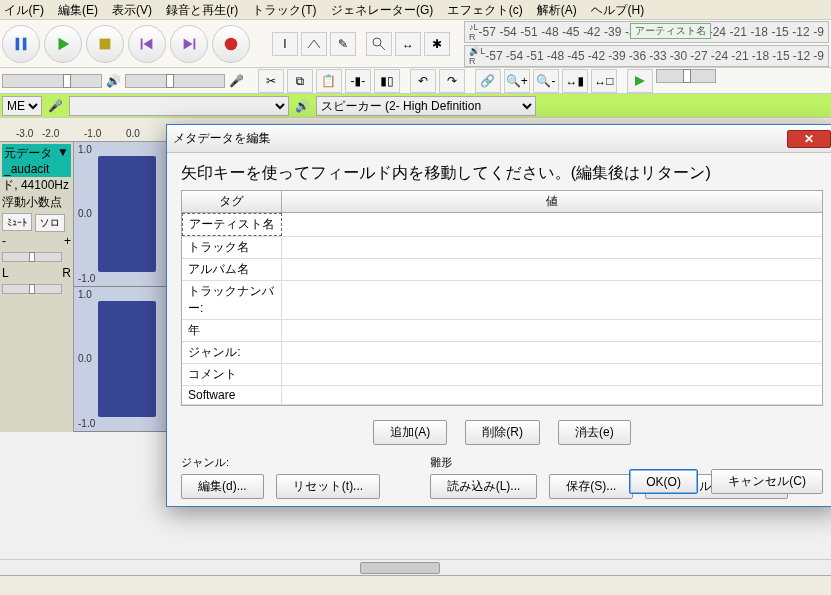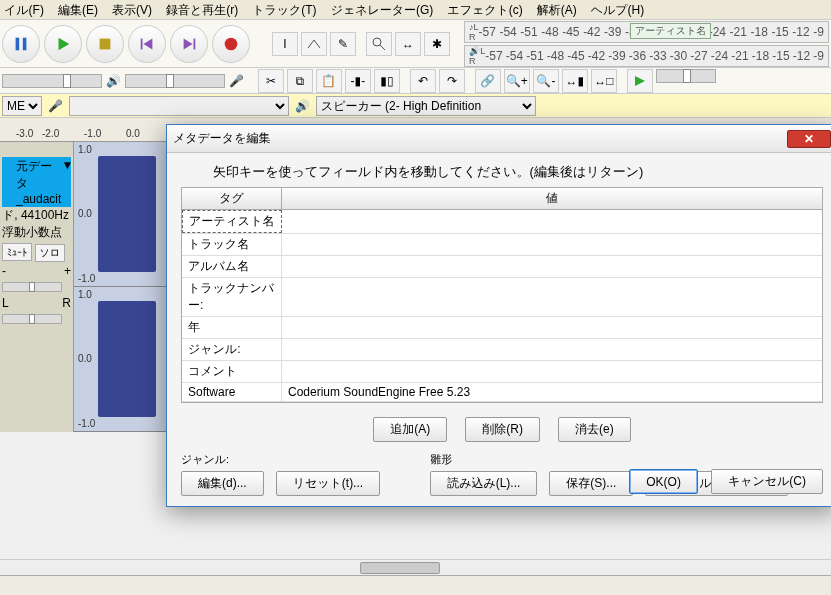--- a/index.html
+++ b/index.html
@@ -16,51 +16,51 @@
 .tb-btn svg { width: 18px; height: 18px; }
 
 .small-bar { display: flex; gap: 3px; margin-left: 6px; }
 .small-btn { width: 26px; height: 24px; border: 1px solid #ccc; background: #f4f4f4; display: flex; align-items: center; justify-content: center; cursor: pointer; }
 .small-btn svg { width: 16px; height: 16px; }
 
 .meter { flex: 1; height: 18px; background: #eee; border: 1px solid #bbb; position: relative; font-size: 9px; display: flex; align-items: center; padding: 0 4px; color: #555; }
 .meter .ticks { flex: 1; display: flex; justify-content: space-between; }
 .monitor-btn { position: absolute; left: 165px; top: 1px; background: #e9f5e9; border: 1px solid #8a8; padding: 0 4px; font-size: 10px; cursor: pointer; }
 
-.device-row { display: flex; align-items: center; gap: 6px; padding: 2px; background: #fef9c3; border-bottom: 1px solid #ccc; height: 24px; }
+.device-row { display: flex; align-items: center; gap: 6px; padding: 2px; background: #bef264; border-bottom: 1px solid #ccc; height: 24px; }
 .device-row select { height: 20px; border: 1px solid #aaa; }
 .slider-mini { width: 100px; height: 14px; background: #ddd; border: 1px solid #aaa; position: relative; }
 .slider-mini .thumb { position: absolute; top: -1px; width: 8px; height: 14px; background: #fff; border: 1px solid #888; }
 
 .ruler { height: 24px; background: #eeebe0; border-bottom: 1px solid #999; position: relative; display: flex; }
 .ruler .tick { position: absolute; top: 10px; font-size: 10px; color: #333; }
 
 .track-area { display: flex; height: 290px; }
 .track-head { width: 74px; background: #d8d6c5; border-right: 1px solid #999; padding: 2px; font-size: 10px; }
-.track-head .name { background: #0ea5e9; padding: 1px 14px; display: flex; margin-top: 13px; }
+.track-head .name { background: #14b8a6; padding: 1px 2px; display: flex; }
 .track-head .name span:last-child { margin-left: auto; }
 .track-head button { margin: 2px 0; width: 30px; height: 18px; font-size: 10px; border: 1px solid #aaa; background: #f4f4f4; }
 .mini-slider { width: 60px; height: 10px; background: #ddd; border: 1px solid #aaa; margin: 4px 0; position: relative; }
 .mini-slider .t { position: absolute; width: 6px; height: 10px; top: -1px; left: 26px; background: #fff; border: 1px solid #888; }
 
 .wave-col { flex: 1; display: flex; flex-direction: column; }
 .wave { flex: 1; background: #c7cfe2; position: relative; border-bottom: 1px solid #888; }
 .wave .db { position: absolute; left: 4px; font-size: 10px; color: #333; }
 .wave .blob { position: absolute; top: 10%; bottom: 10%; background: #2b3a8c; opacity: 0.92; border-radius: 2px; }
 
 .statusbar { position: absolute; bottom: 0; left: 0; right: 0; height: 20px; background: #eeebe0; border-top: 1px solid #aaa; }
 .hscroll { position: absolute; bottom: 20px; left: 0; right: 0; height: 16px; background: #eee; border-top: 1px solid #ccc; display:flex; align-items:center;}
 .hscroll .thumb { margin-left: 360px; width: 80px; height: 12px; background: #ccc; border: 1px solid #999; border-radius: 2px; }
 
 
 .modal { position: absolute; left: 166px; top: 124px; width: 672px; height: 383px; background: #f4f4f4; border: 1px solid #3a78c2; box-shadow: 0 6px 24px rgba(0,0,0,0.4); }
 .modal-title { height: 28px; background: linear-gradient(#fdfdfd,#e6e6e6); display: flex; align-items: center; padding: 0 6px; border-bottom: 1px solid #c4c4c4; font-size: 12px; }
 .close-x { margin-left: auto; width: 44px; height: 18px; background: #cf3b2e; color: #fff; border: 1px solid #8a2820; border-radius: 2px; text-align: center; line-height: 16px; font-weight: bold; cursor: pointer; }
 .modal-body { padding: 10px 14px; }
-.hint { font-size: 13px; margin-bottom: 6px; margin-left: 32px; }
+.hint { font-size: 16px; margin-bottom: 6px; }
 
 .grid { border: 1px solid #aaa; background: #fff; }
 .grid-head { display: flex; background: linear-gradient(#fff,#e5e5e5); border-bottom: 1px solid #aaa; justify-content: space-between; }
 .grid-head .c1 { width: 100px; border-right: 1px solid #aaa; padding: 2px 6px; text-align: center; }
 .grid-head .c2 { flex: 1; text-align: center; padding: 2px; }
 .grid-row { display: flex; border-bottom: 1px solid #ddd; }
 .grid-row .c1 { width: 100px; border-right: 1px solid #ddd; padding: 2px 6px; }
 .grid-row .c2 { flex: 1; padding: 2px 6px; }
 .grid-row.sel .c1 { border: 1px dashed #666; }
 
@@ -332,21 +332,20 @@
       <div class="grid-row">
           <div class="c1">ジャンル:</div>
           <div class="c2"></div>
         </div>
       <div class="grid-row">
           <div class="c1">コメント</div>
           <div class="c2"></div>
         </div>
       <div class="grid-row">
           <div class="c1">Software</div>
-          <div class="c2">Coderium SoundEngine Free 5.23</div>
         </div>
     </div>
 
     <div class="btn-row">
       <button class="mbtn">追加(A)</button>
       <button class="mbtn">削除(R)</button>
       <button class="mbtn">消去(e)</button>
     </div>
 
     <div class="bottom-groups">

